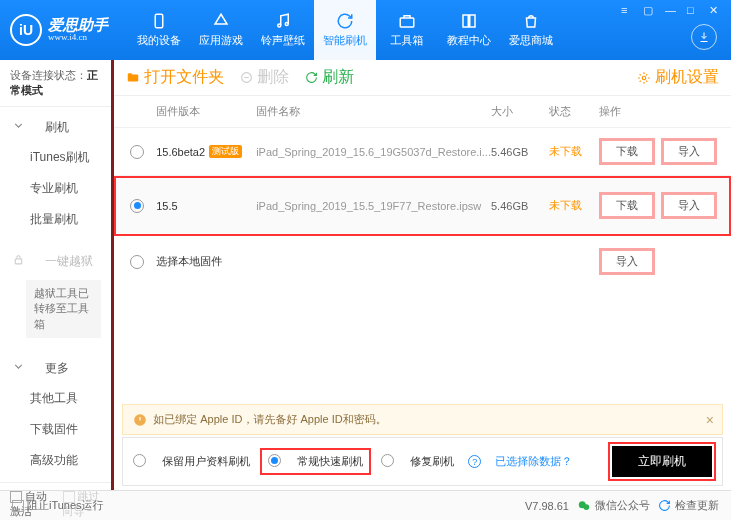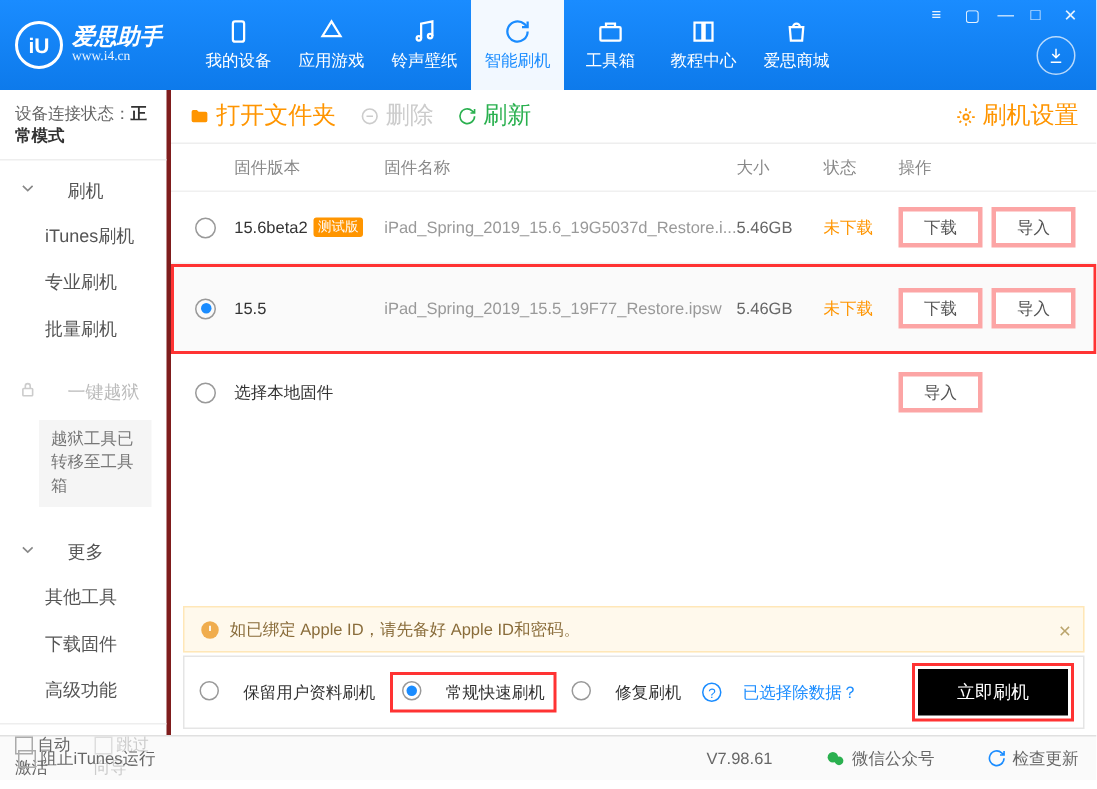--- a/index.html
+++ b/index.html
@@ -71,21 +71,21 @@
 .opt-bar { margin: 0 8px 4px 8px; border: 1px solid #e5e5e5; padding: 8px 10px; display: flex; align-items: center; gap: 14px; font-size: 11px; }
 .opt { display: flex; gap: 4px; cursor: pointer; }
 .opt .radio { width: 13px; height: 13px; }
 .opt-box { outline: 2px solid #ff3333; padding: 4px 6px; margin: -4px -2px; }
 .link-blue { color: #1a8cff; cursor: pointer; }
 .btn-primary { background: #000000; color: #fff; border: none; padding: 7px 26px; font-size: 12px; cursor: pointer; outline: 2px solid #ff3333; outline-offset: 2px; margin-left: auto; }
 .info-ico { width: 13px; height: 13px; border: 1px solid #1a8cff; border-radius: 50%; color: #1a8cff; display: inline-flex; align-items: center; justify-content: center; font-size: 9px; }
 
 
 .footer { height: 30px; border-top: 1px solid #e0e0e0; display: flex; align-items: center; padding: 0 12px; font-size: 11px; color: #666; background: #fafafa; }
-.footer .f-right { margin-left: auto; display: flex; gap: 35px; align-items: center; }
+.footer .f-right { margin-left: auto; display: flex; gap: 8px; align-items: center; }
 .f-ico { display: flex; align-items: center; gap: 4px; }
 </style>
 </head>
 <body>
 
 <div class="header">
   <div class="logo-wrap">
     <div class="logo-circle">iU</div>
     <div class="logo-text">
       <span class="logo-title">爱思助手</span>

